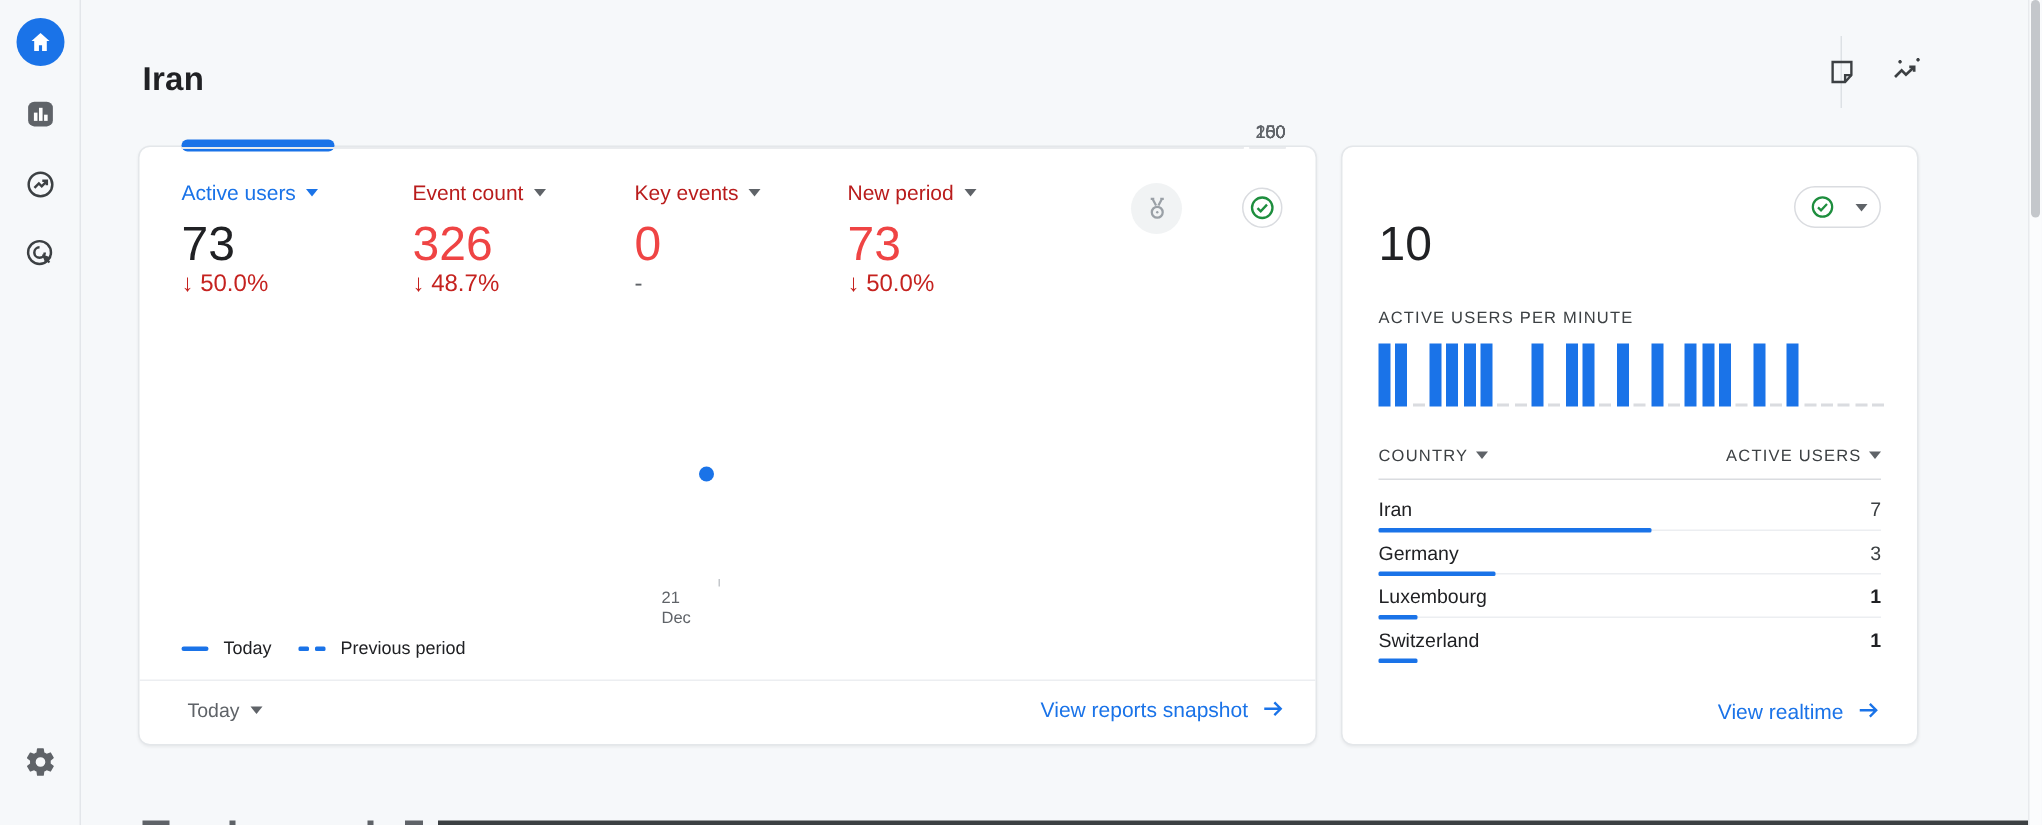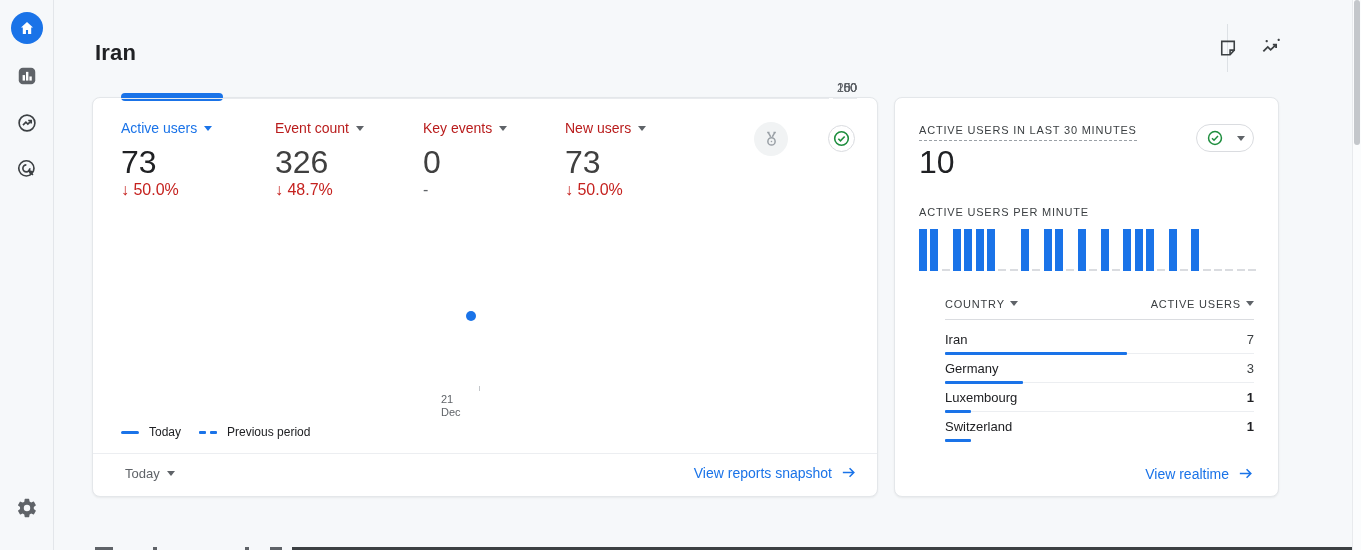--- a/index.html
+++ b/index.html
@@ -22,21 +22,21 @@
   .card-overview { left:92px; top:97px; width:786px; height:400px; }
   .card-realtime { left:894px; top:97px; width:385px; height:400px; }
   .tab-pill { position:absolute; left:28px; top:-5px; width:102px; height:8px; border-radius:4px; background:#1a73e8; }
 
   
   .metric { position:absolute; top:22px; width:150px; }
   .m-label { font-size:14px; color:#b91c1c; display:flex; align-items:center; cursor:pointer; }
   .m-label.sel { color:#1a73e8; }
   .caret { width:0; height:0; border-left:4px solid transparent; border-right:4px solid transparent; border-top:5px solid #5f6368; display:inline-block; margin-left:7px; }
   .m-label.sel .caret { border-top-color:#1a73e8; }
-  .m-value { font-size:32px; color:#404040; margin-top:8px; font-weight:400; }
+  .m-value { font-size:32px; color:#ef4444; margin-top:8px; font-weight:400; }
   .m-value.dark { color:#202124; }
   .m-delta { font-size:16px; margin-top:0; color:#c5221f; }
   .m-delta.muted { color:#5f6368; }
   .badge-medal { position:absolute; left:661px; top:24px; width:34px; height:34px; border-radius:50%; background:#f1f3f4; display:flex; align-items:center; justify-content:center; cursor:pointer; }
   .badge-check { position:absolute; left:735px; top:27px; width:27px; height:27px; border-radius:50%; border:1px solid #dadce0; background:#fff; display:flex; align-items:center; justify-content:center; cursor:pointer; }
 
   
   .ytick { position:absolute; left:28px; width:736px; height:0; }
   .ytick .gl { position:absolute; left:0; width:708px; top:0; border-top:1px solid #e9ebee; }
   .ytick .seg { position:absolute; right:0; width:24px; top:0; border-top:1px solid #e9ebee; }
@@ -61,21 +61,21 @@
 
   
   .rt-title { position:absolute; left:24px; top:26px; font-size:11px; letter-spacing:.8px; color:#3c4043; border-bottom:1px dashed #9aa0a6; padding-bottom:4px; }
   .rt-value { position:absolute; left:24px; top:46px; font-size:32px; color:#202124; }
   .rt-pill { position:absolute; right:24px; top:26px; width:58px; height:28px; border:1px solid #dadce0; border-radius:15px; background:#fff; display:flex; align-items:center; justify-content:center; gap:6px; cursor:pointer; }
   .rt-sub { position:absolute; left:24px; top:108px; font-size:11px; letter-spacing:.8px; color:#3c4043; }
   .mchart { position:absolute; left:24px; top:131px; width:337px; height:42px; display:flex; justify-content:space-between; align-items:flex-end; }
   .slot { width:8px; height:100%; display:flex; align-items:flex-end; }
   .mbar { width:8px; height:100%; background:#1a73e8; }
   .mempty { width:8px; height:2px; background:#dadce0; }
-  .rt-table { position:absolute; left:24px; right:24px; top:200px;margin-left:26px; }
+  .rt-table { position:absolute; left:24px; right:24px; top:200px; }
   .rt-thead { display:flex; justify-content:space-between; height:22px; font-size:11px; letter-spacing:.8px; color:#3c4043; border-bottom:1px solid #dadce0; }
   .rt-th { display:flex; align-items:flex-start; cursor:pointer; }
   .rt-th .caret { margin-left:5px; margin-top:3px; }
   .rt-rows { margin-top:12px; }
   .rt-row { position:relative; height:29px; }
   .row-line { position:absolute; left:0; right:0; top:21px; border-top:1px solid #eceef1; }
   .row-name { position:absolute; left:0; top:0; font-size:13px; color:#202124; }
   .row-users { position:absolute; right:0; top:0; font-size:13px; color:#3c4043; }
   .row-users.bold { color:#202124; font-weight:700; }
   .country-bar { position:absolute; left:0; top:20px; height:3px; background:#1a73e8; border-radius:1px; }
@@ -166,21 +166,21 @@
     <div class="metric" style="left:330px">
       <div class="m-label">
           <span>Key events</span>
           <span class="caret"></span>
         </div>
       <div class="m-value">0</div>
       <div class="m-delta muted">-</div>
     </div>
     <div class="metric" style="left:472px">
       <div class="m-label">
-          <span>New users</span>
+          <span>New period</span>
           <span class="caret"></span>
         </div>
       <div class="m-value">73</div>
       <div class="m-delta">↓ 50.0%</div>
     </div>
 
     <div class="badge-medal">
       <svg width="19" height="19" viewBox="0 0 24 24" fill="none" stroke="#9aa0a6" stroke-width="1.9">
           <path d="M8 3.2l3 5.6M16 3.2l-3 5.6M6.5 3.2H9.5M14.5 3.2h3"></path>
           <circle cx="12" cy="14.5" r="4.6"></circle>
@@ -243,21 +243,20 @@
       </div>
     <div class="link link-snapshot">
       <span>View reports snapshot</span>
       <svg width="17" height="17" viewBox="0 0 24 24" fill="none" stroke="#1a73e8" stroke-width="2.2">
           <path d="M4 12h15M13.5 6l6 6-6 6"></path>
         </svg>
     </div>
   </section>
 
   <section class="card card-realtime">
-    <div class="rt-title">ACTIVE USERS IN LAST 30 MINUTES</div>
     <div class="rt-pill">
       <svg width="18" height="18" viewBox="0 0 24 24" fill="none" stroke="#1e8e3e" stroke-width="2">
           <circle cx="12" cy="12" r="8.6"></circle>
           <path d="M8 12.3l2.7 2.7 5.3-5.6"></path>
         </svg>
       <span class="caret"></span>
     </div>
     <div class="rt-value">10</div>
     <div class="rt-sub">ACTIVE USERS PER MINUTE</div>
 

